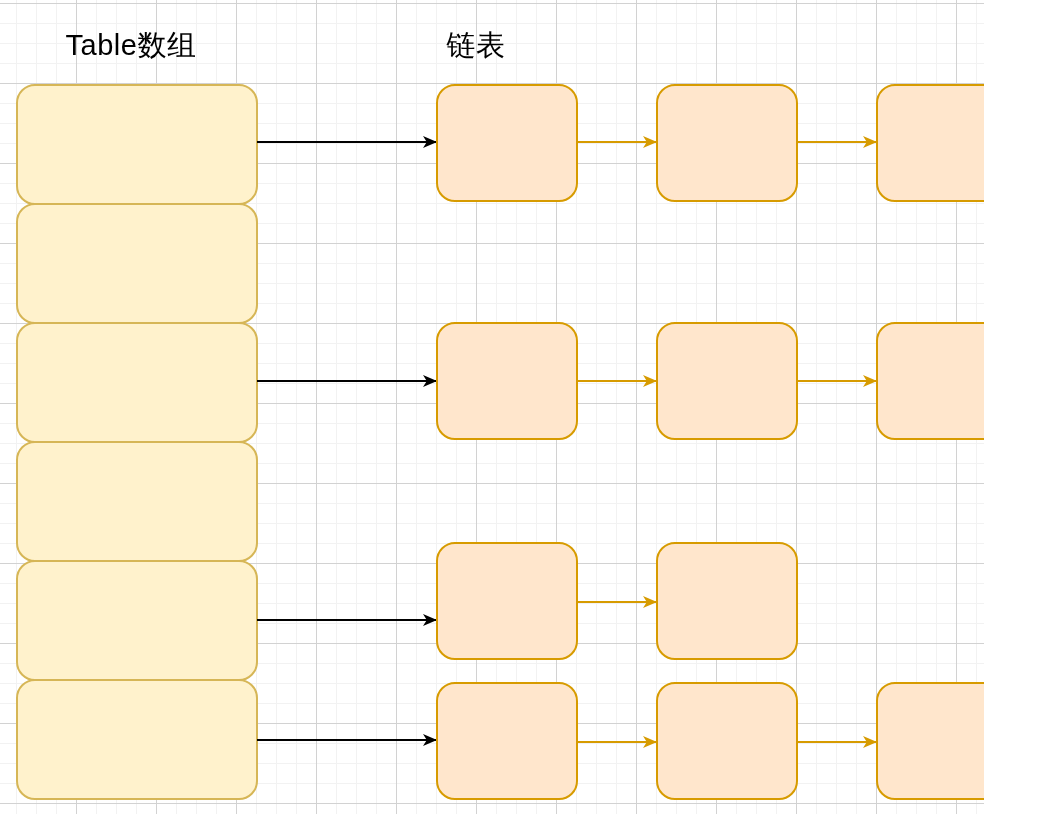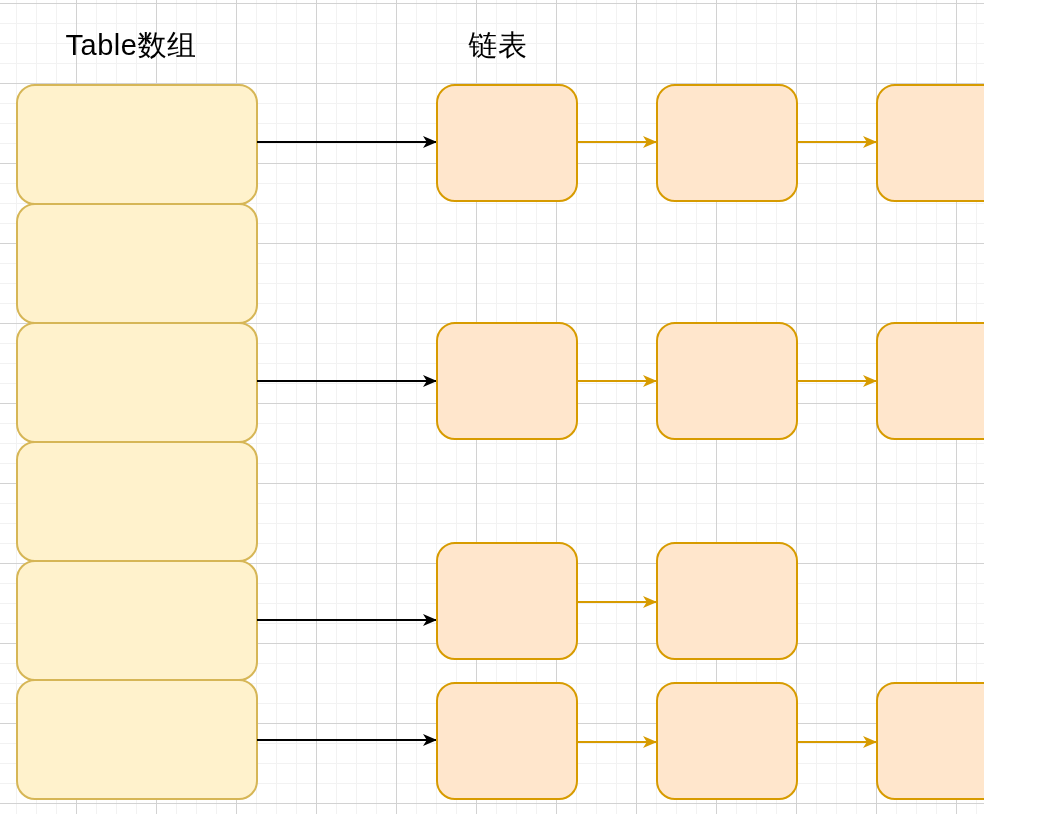--- a/index.html
+++ b/index.html
@@ -22,21 +22,21 @@
     position: absolute;
     top: 26px;
     transform: translateX(-50%);
     font-size: 29px;
     font-weight: 500;
     color: #000000;
     white-space: nowrap;
     letter-spacing: 0.5px;
   }
   #title-left  { left: 131px; }
-  #title-right { left: 498px; }
+  #title-right { left: 476px; }
   #diagram-svg { position: absolute; left: 0; top: 0; }
 </style>
 </head>
 <body>
 
 <div id="canvas">
   <div id="title-left" class="diagram-title">Table数组</div>
   <div id="title-right" class="diagram-title">链表</div>
   <svg id="diagram-svg" width="1038" height="814" viewBox="0 0 1038 814" xmlns="http://www.w3.org/2000/svg">
       <defs>

